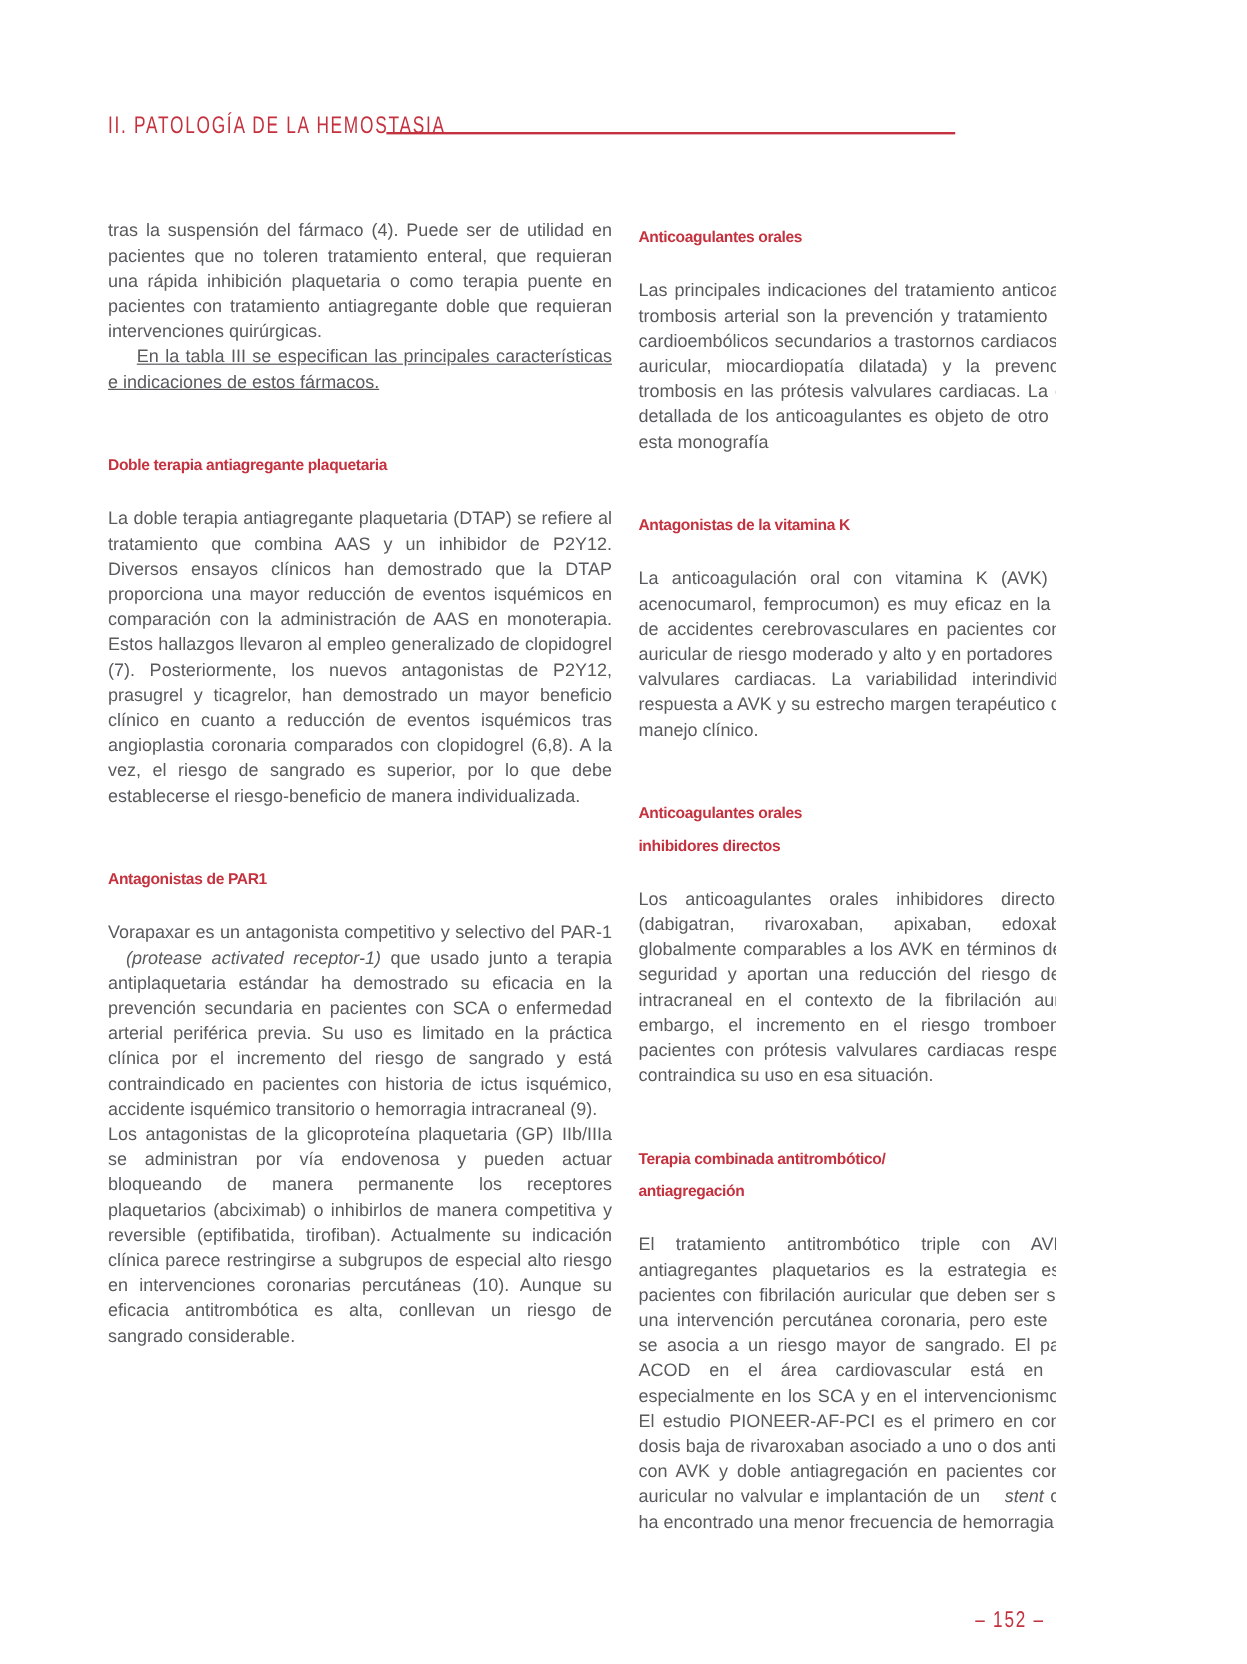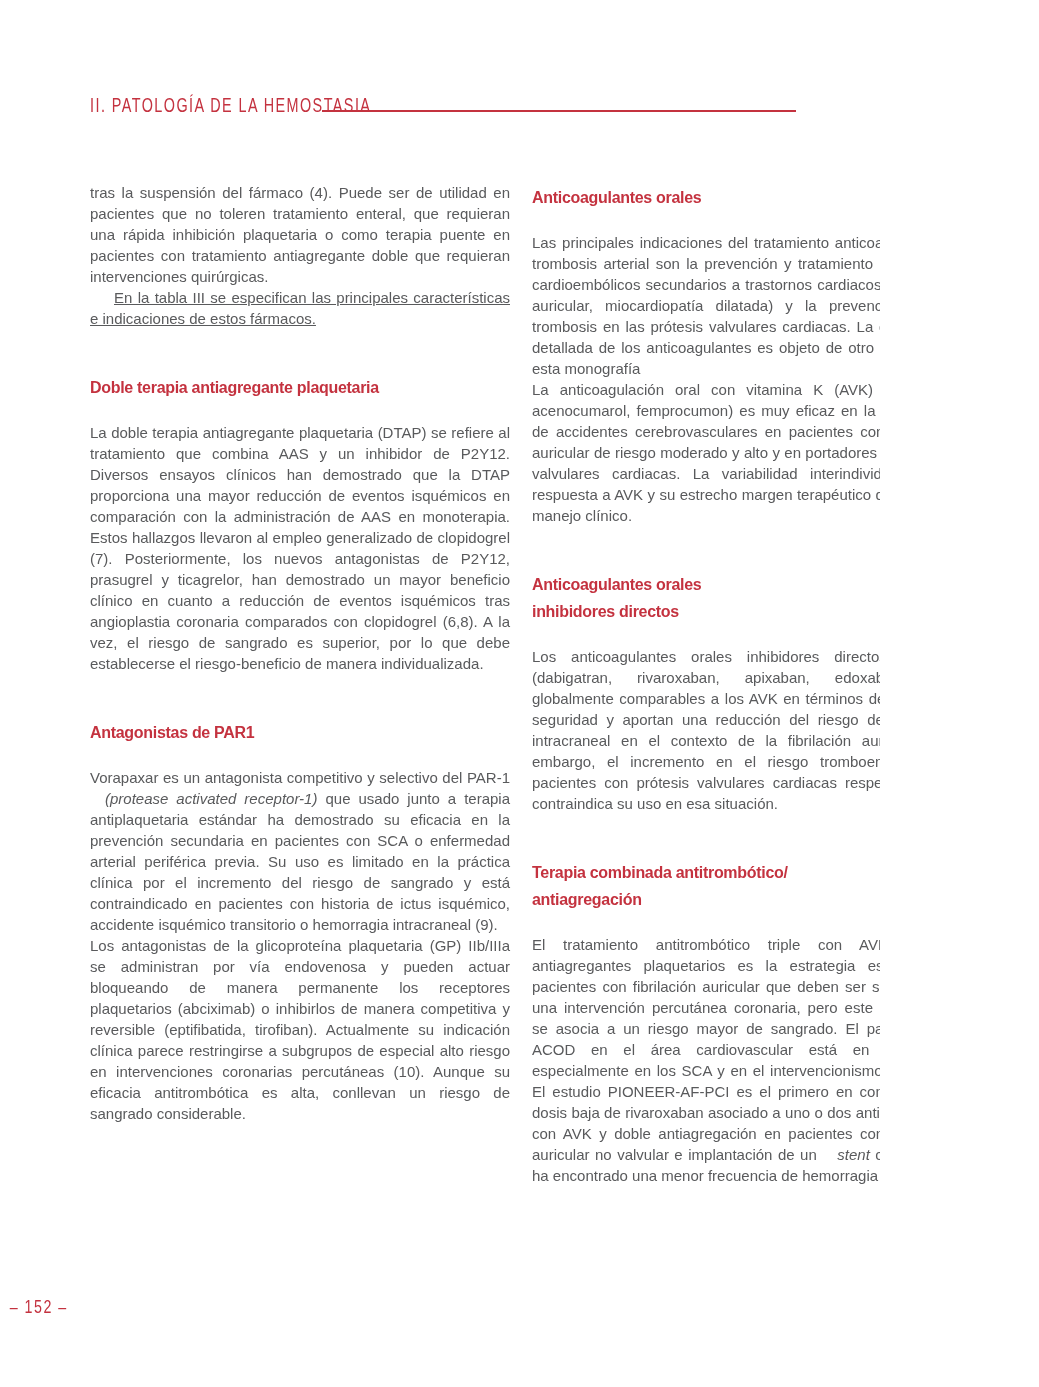--- a/index.html
+++ b/index.html
@@ -54,37 +54,37 @@
   .body {
     font-size: 15px;
     line-height: 21px;
     color: var(--body-text);
     text-align: justify;
     hyphens: none;
   }
   .body.indent { text-indent: 24px; text-decoration: underline; }
   h2 {
     color: var(--accent);
-    font-size: 16px;
+    font-size: 13px;
     line-height: 27px;
     font-weight: 700;
     letter-spacing: -0.3px;
     white-space: pre-line;
     margin: 45px 0 21px 0;
   }
   h2.h-italic { }
   h2.first { margin-top: 2px; }
   em { font-style: italic; margin-left: 15px; }
   
   .page-footer {
     position: absolute;
     left: 0;
     right: 0;
-    top: 1296px;
-    text-align: left;
+    top: 1340px;
+    text-align: right;
   }
   .folio {
     display: inline-block;
     transform: scaleX(0.75);
     transform-origin: center;
     font-size: 19px;
     font-weight: 400;
     letter-spacing: 2px;
     color: var(--accent);
     white-space: nowrap;
@@ -112,20 +112,21 @@
       <h2 class="h-italic">Antagonistas de PAR1</h2>
       <p class="body"><span>Vorapaxar es un antagonista competitivo y selectivo del PAR-1 </span><em>(protease activated receptor-1)</em><span> que usado junto a terapia antiplaquetaria estándar ha demostrado su eficacia en la prevención secundaria en pacientes con SCA o enfermedad arterial periférica previa. Su uso es limitado en la práctica clínica por el incremento del riesgo de sangrado y está contraindicado en pacientes con historia de ictus isquémico, accidente isquémico transitorio o hemorragia intracraneal (9).</span></p>
 
       <p class="body">Los antagonistas de la glicoproteína plaquetaria (GP) IIb/IIIa se administran por vía endovenosa y pueden actuar bloqueando de manera permanente los receptores plaquetarios (abciximab) o inhibirlos de manera competitiva y reversible (eptifibatida, tirofiban). Actualmente su indicación clínica parece restringirse a subgrupos de especial alto riesgo en intervenciones coronarias percutáneas (10). Aunque su eficacia antitrombótica es alta, conllevan un riesgo de sangrado considerable.</p>
     </section>
 
     <section class="col">
       <h2 class="first">Anticoagulantes orales</h2>
       <p class="body">Las principales indicaciones del tratamiento anticoagulante en trombosis arterial son la prevención y tratamiento de eventos cardioembólicos secundarios a trastornos cardiacos (fibrilación auricular, miocardiopatía dilatada) y la prevención de la trombosis en las prótesis valvulares cardiacas. La descripción detallada de los anticoagulantes es objeto de otro capítulo de esta monografía</p>
 
+      <h2 class="h-italic">Antagonistas de la vitamina K</h2>
       <p class="body">La anticoagulación oral con vitamina K (AVK) (warfarina, acenocumarol, femprocumon) es muy eficaz en la prevención de accidentes cerebrovasculares en pacientes con fibrilación auricular de riesgo moderado y alto y en portadores de prótesis valvulares cardiacas. La variabilidad interindividual en la respuesta a AVK y su estrecho margen terapéutico dificultan su manejo clínico.</p>
 
       <h2 class="h-italic">Anticoagulantes orales
 inhibidores directos</h2>
       <p class="body">Los anticoagulantes orales inhibidores directos (ACOD) (dabigatran, rivaroxaban, apixaban, edoxaban) son globalmente comparables a los AVK en términos de eficacia y seguridad y aportan una reducción del riesgo de sangrado intracraneal en el contexto de la fibrilación auricular. Sin embargo, el incremento en el riesgo tromboembólico en pacientes con prótesis valvulares cardiacas respecto a AVK contraindica su uso en esa situación.</p>
 
       <h2>Terapia combinada antitrombótico/
 antiagregación</h2>
       <p class="body"><span>El tratamiento antitrombótico triple con AVK y dos antiagregantes plaquetarios es la estrategia estándar en pacientes con fibrilación auricular que deben ser sometidos a una intervención percutánea coronaria, pero este tratamiento se asocia a un riesgo mayor de sangrado. El papel de los ACOD en el área cardiovascular está en desarrollo, especialmente en los SCA y en el intervencionismo coronario. El estudio PIONEER-AF-PCI es el primero en comparar una dosis baja de rivaroxaban asociado a uno o dos antiagregantes con AVK y doble antiagregación en pacientes con fibrilación auricular no valvular e implantación de un </span><em>stent</em><span> coronario, y ha encontrado una menor frecuencia de hemorragia</span></p>
     </section>

